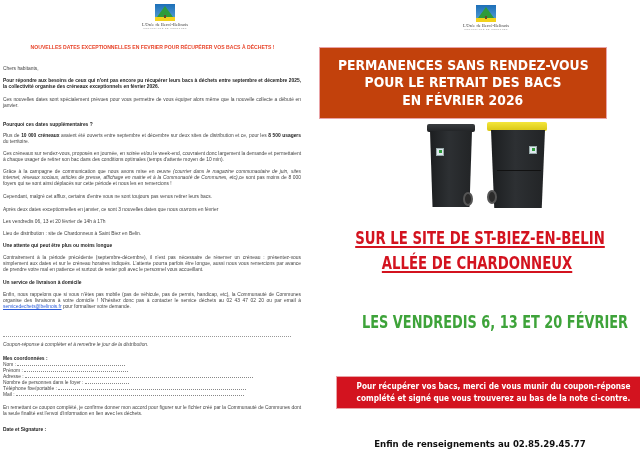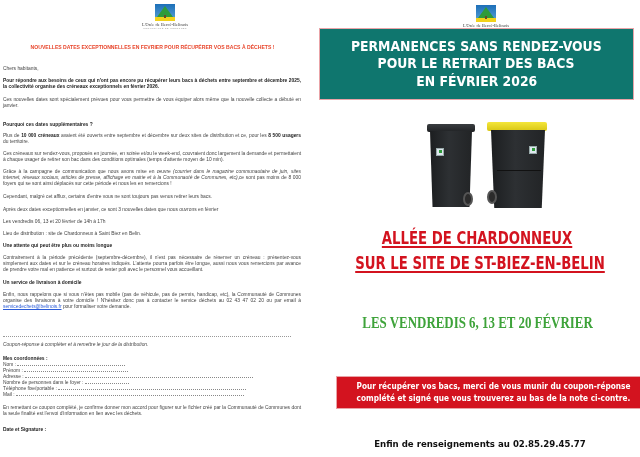--- a/index.html
+++ b/index.html
@@ -24,21 +24,21 @@
   .lp { position: absolute; left: 3px; width: 298px; font-size: 4.9px; line-height: 6.1px; color: #444; text-align: justify; }
   .lp b, .lp .b { color: #222; font-weight: bold; }
   .lp i { font-style: italic; }
   .lp .link { color: #2a5bd7; text-decoration: underline; }
   .dots-line { position: absolute; left: 3px; width: 288px; border-top: 1px dotted #999; }
   .form-line { position: absolute; left: 3px; font-size: 4.9px; line-height: 6px; color: #444; white-space: nowrap; }
   .form-line .fill { display: inline-block; border-bottom: 1px dotted #888; height: 4px; vertical-align: baseline; }
 
   
   .right-logo { left: 463px; top: 5px; }
-  .title-box { position: absolute; left: 319px; top: 28px; width: 315px; height: 72px; background: #0f766e;
+  .title-box { position: absolute; left: 319px; top: 47px; width: 288px; height: 72px; background: #c2410c;
       border: 1px solid #e9a3a7; display: flex; flex-direction: column; align-items: center; justify-content: center; }
   .title-box .line { color: #fff; font-weight: bold; font-size: 13.5px; line-height: 17.5px; font-family: "DejaVu Sans", sans-serif; letter-spacing: 0px; transform: scaleX(0.92); white-space: nowrap; }
 
   .bins { position: absolute; left: 425px; top: 118px; width: 130px; height: 95px; }
   .bin { position: absolute; }
   .bin .lid { position: absolute; border-radius: 2px; }
   .bin .body { position: absolute; background: linear-gradient(90deg, #1c1e20, #2d3033 45%, #222426); clip-path: polygon(0 0, 100% 0, 94% 100%, 6% 100%); }
   .bin .label { position: absolute; width: 8px; height: 8px; background: #dfe7ee; border: 1px solid #9aa; }
   .bin .label::after { content: ""; position: absolute; left: 2px; top: 1px; width: 3px; height: 3px; background: #2e9b3a; }
   .bin .wheel { position: absolute; width: 10px; height: 14px; border-radius: 50%; background: #2b2b2b; border: 2px solid #555; }
@@ -150,25 +150,25 @@
   <div class="bin" style="left:62px; top:4px; width:62px; height:88px;">
     <div class="lid" style="left:0; top:0; width:60px; height:9px; background:linear-gradient(#f4e63a,#d8c614);"></div>
     <div class="body" style="left:4px; top:8px; width:54px; height:78px;"></div>
     <div class="seam" style="left:10px; top:48px; width:44px;"></div>
     <div class="label" style="left:42px; top:24px;"></div>
     <div class="wheel" style="left:0px; top:68px;"></div>
   </div>
 </div>
 
 <div class="site-title" style="top:226px;">
+  <div><span class="l">SUR LE SITE DE ST-BIEZ-EN-BELIN</span></div>
   <div><span class="l">ALLÉE DE CHARDONNEUX</span></div>
-  <div><span class="l">SUR LE SITE DE ST-BIEZ-EN-BELIN</span></div>
 </div>
 
-<div class="dates-title" style="top:310px;font-family:Liberation Serif, serif;">
+<div class="dates-title" style="top:310px;">
   <div><span class="l">LES VENDREDIS 6, 13 ET 20 FÉVRIER</span></div>
 </div>
 
 <div class="coupon-box">
   <div class="line">Pour récupérer vos bacs, merci de vous munir du coupon-réponse</div>
   <div class="line">complété et signé que vous trouverez au bas de la note ci-contre.</div>
 </div>
 
 <div class="phone">Enfin de renseignements au 02.85.29.45.77</div>
 

